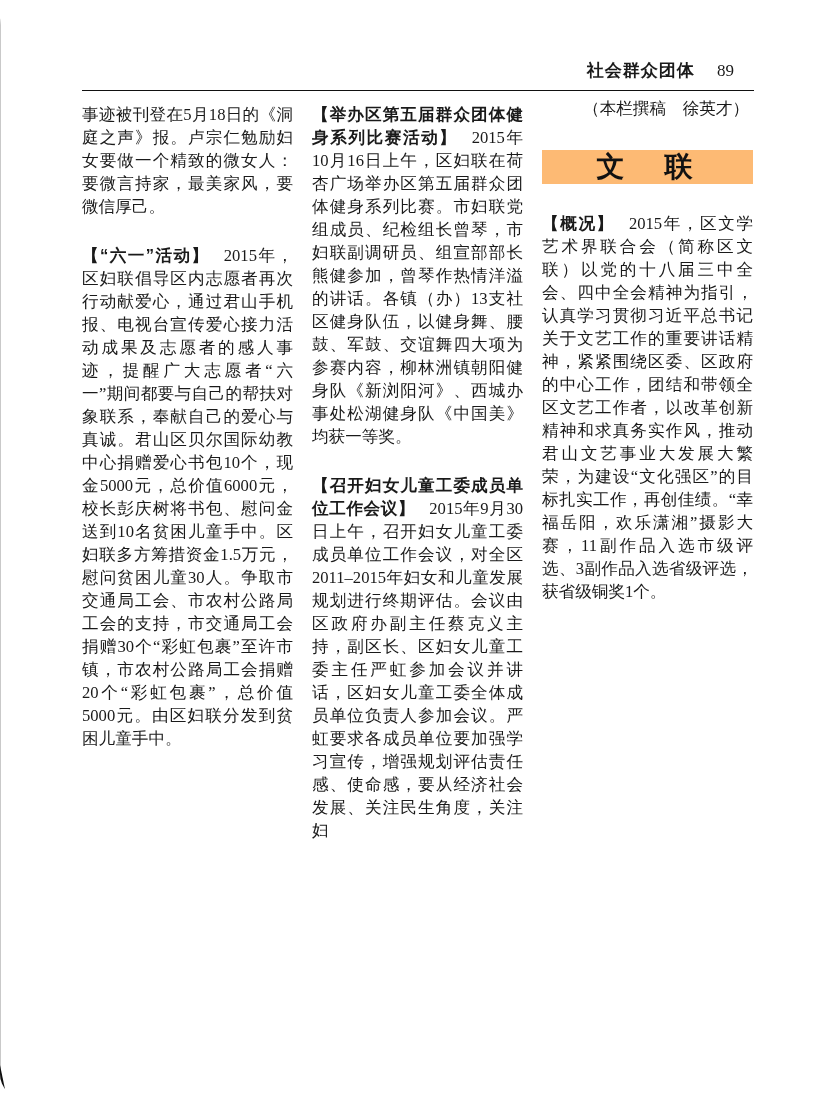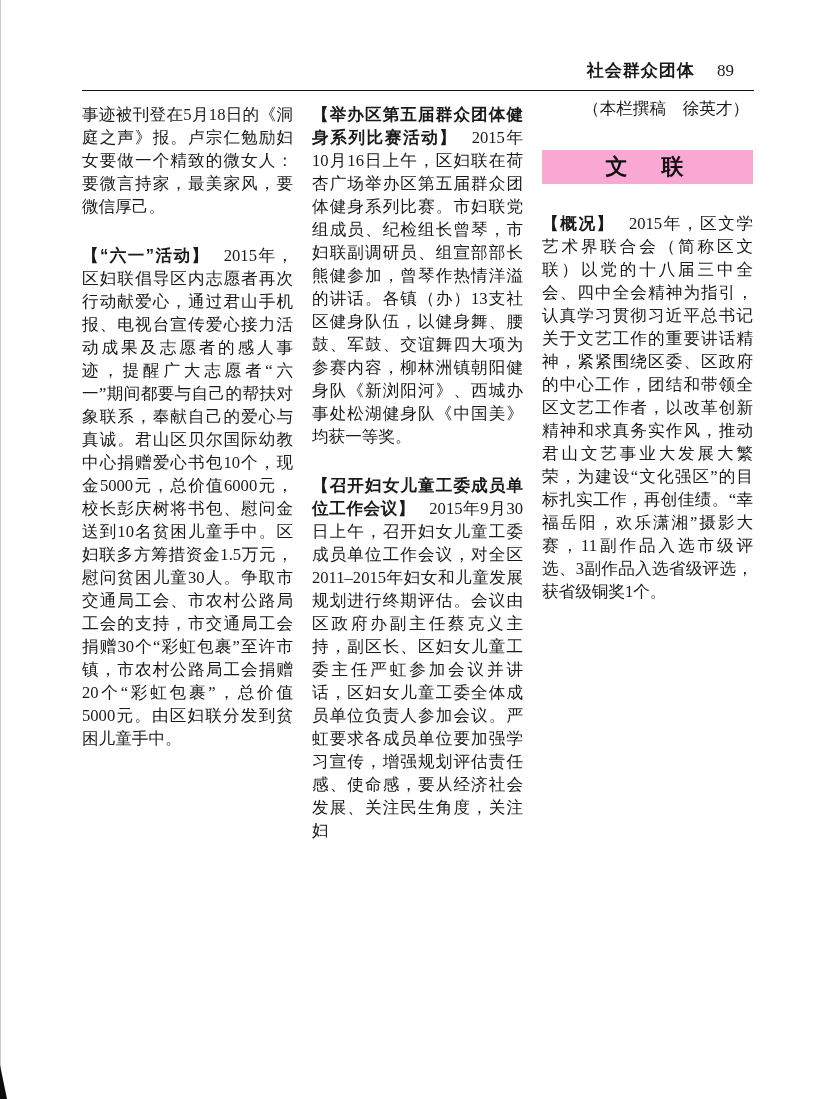--- a/index.html
+++ b/index.html
@@ -8,20 +8,21 @@
     background: #ffffff;
     font-family: "Liberation Serif", serif;
   }
   .page {
     position: relative;
     width: 816px;
     height: 1099px;
     background: #ffffff;
     overflow: hidden;
     color: #1a1a1a;
+    border-radius: 25px;
   }
   .scan-edge {
     position: absolute;
     left: 0; top: 0; bottom: 0;
     width: 1px;
     background: #c9c9c9;
   }
   .scan-corner {
     position: absolute;
     left: 0; bottom: 0;
@@ -80,24 +81,24 @@
     display: block;
     padding-right: 0;
   }
   .indent2 { text-indent: 2em; }
   .byline {
     text-align: right;
     padding-right: 4px;
     margin-top: -6px !important;
   }
   .section-banner {
-    background: #f9a8d4;
+    background: #fdba74;
     font-family: "Liberation Sans", sans-serif;
     font-weight: bold;
-    font-size: 22px;
+    font-size: 28px;
     line-height: 34px;
     height: 34px;
     text-align: center;
     letter-spacing: 6px;
     margin: 30px 0 28px 0;
     color: #111;
   }
 </style>
 </head>
 <body>

